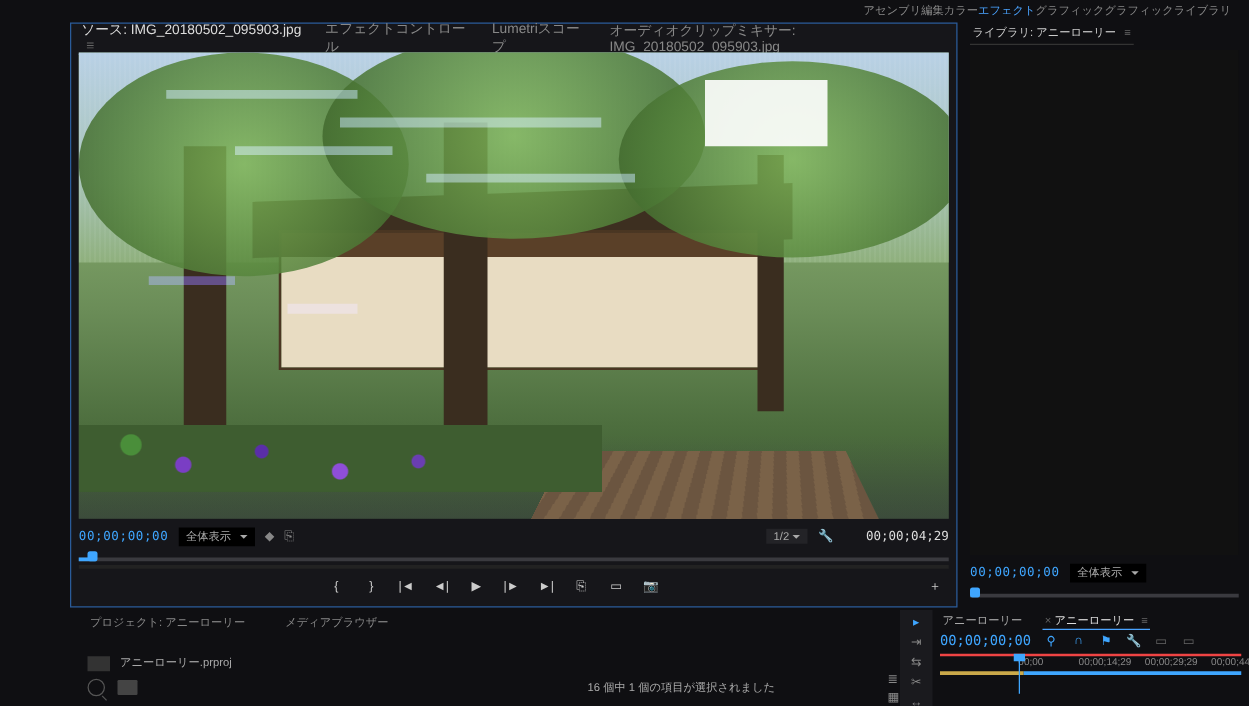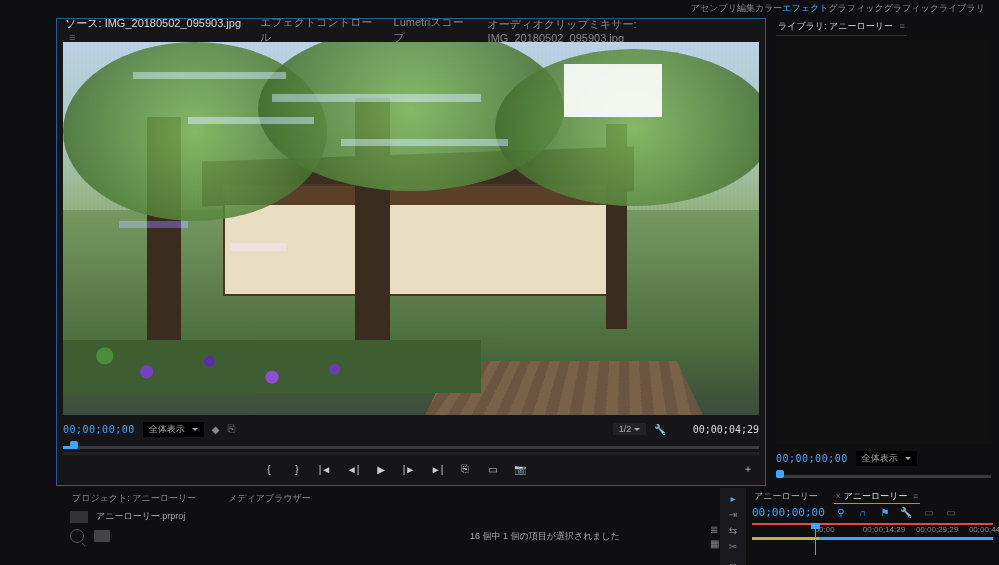--- a/index.html
+++ b/index.html
@@ -72,21 +72,21 @@
   .program-pane { flex:1; padding: 4px 8px 0 10px; display:flex; flex-direction:column; }
   .program-pane .ptabs { font-size:9px; color:#ccc; height:16px; display:flex; gap:8px; }
   .program-pane .ptabs .tab { border-bottom:1px solid #333; }
   .program-pane .blank { flex:1; background:#111; margin:4px 0; }
   .program-pane .timebar { color:#3fa6ff; }
 
   .lower { display:flex; height: 80px; margin-top: 2px; }
   .project-pane { width: 720px; padding: 2px 6px 0 70px; }
   .project-tabs { display:flex; gap:28px; font-size:9px; color:#888; height:16px; align-items:center; }
   .project-tabs .tab.active { color:#ddd; border-bottom:1px solid #4aa3ff; }
-  .project-row { display:flex; align-items:center; gap:8px; margin-top:4px; font-size:9px; color:#aaa; }
+  .project-row { display:flex; align-items:center; gap:8px; margin-top:18px; font-size:9px; color:#aaa; }
   .project-row .thumb { width:18px; height:12px; background:#333; }
   .searchrow { display:flex; align-items:center; gap:10px; margin-top:6px; }
   .searchrow .search { width:14px; height:14px; border:1px solid #555; border-radius:50%; position:relative; }
   .searchrow .search::after { content:''; position:absolute; right:-3px; bottom:-3px; width:5px; height:1px; background:#555; transform:rotate(45deg); }
   .searchrow .folder { width:16px; height:12px; background:#444; border-radius:1px; }
   .status { position:absolute; left: 400px; font-size:9px; color:#aaa; }
   .mode-icons { position:absolute; left:640px; display:flex; flex-direction:column; gap:3px; }
 
   .toolcol { width:26px; background:#1a1a1e; display:flex; flex-direction:column; align-items:center; gap:4px; padding-top:4px; }
   .toolcol .t { width:16px; height:16px; display:flex; align-items:center; justify-content:center; color:#3fa6ff; cursor:pointer; }

